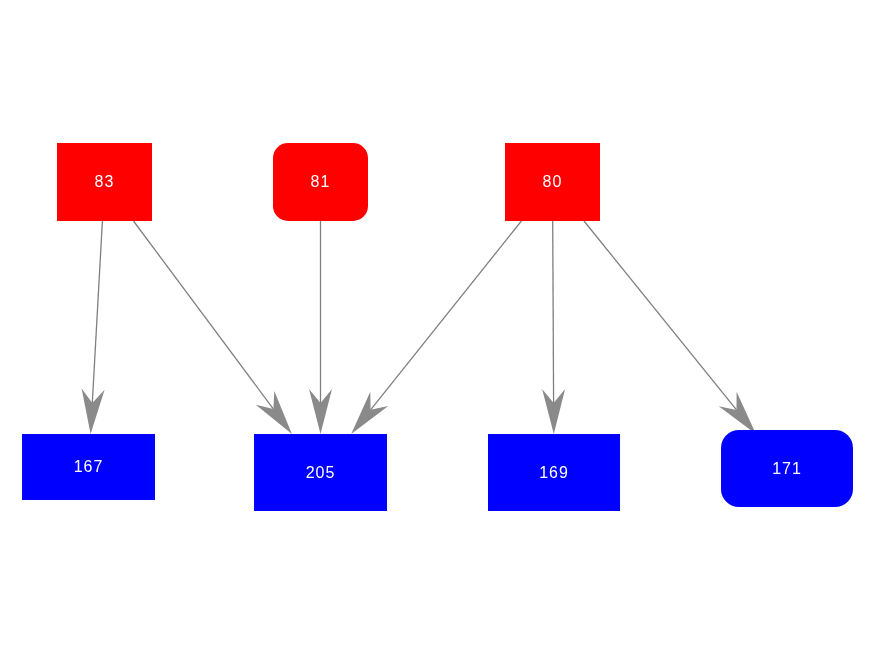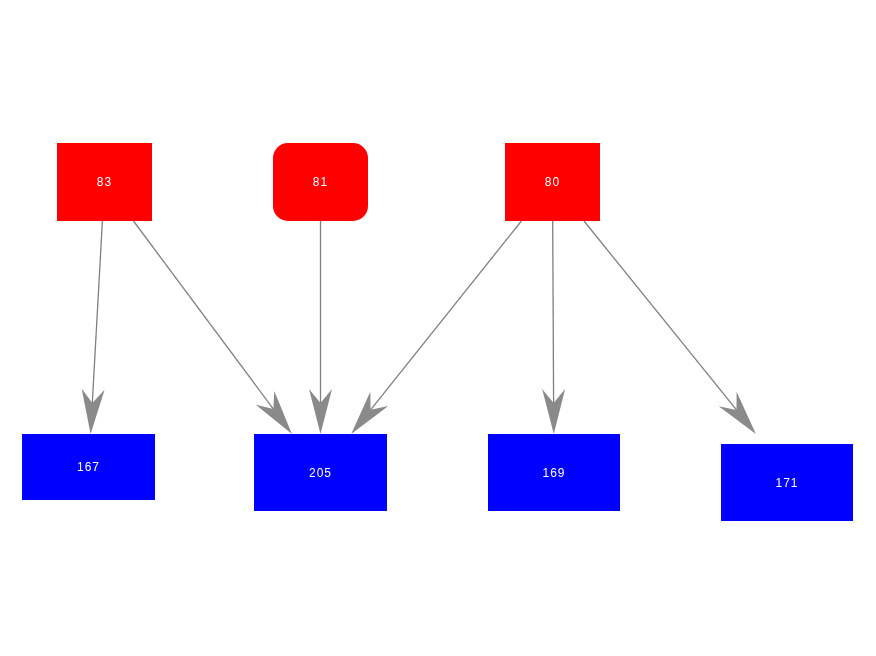--- a/index.html
+++ b/index.html
@@ -25,21 +25,21 @@
     height: 100%;
   }
   .node {
     position: absolute;
     display: flex;
     align-items: center;
     justify-content: center;
     box-sizing: border-box;
   }
   .node-label {
-    font-size: 12px;
+    font-size: 16px;
     letter-spacing: 1px;
     line-height: 1;
     user-select: none;
   }
 </style>
 </head>
 <body>
 
 <div id="canvas" style="width: 876px; height: 656px; background: rgb(255, 255, 255);">
   <svg id="edges-svg" xmlns="http://www.w3.org/2000/svg" width="876" height="656" viewBox="0 0 876 656">
@@ -68,17 +68,17 @@
       </div>
       <div class="node" style="left: 22px; top: 434px; width: 133px; height: 66px; background: rgb(0, 0, 255);">
         <span class="node-label" style="color: rgb(255, 255, 255);">167</span>
       </div>
       <div class="node" style="left: 254px; top: 434px; width: 133px; height: 77px; background: rgb(0, 0, 255);">
         <span class="node-label" style="color: rgb(255, 255, 255);">205</span>
       </div>
       <div class="node" style="left: 488px; top: 434px; width: 132px; height: 77px; background: rgb(0, 0, 255);">
         <span class="node-label" style="color: rgb(255, 255, 255);">169</span>
       </div>
-      <div class="node" style="left: 721px; top: 444px; width: 132px; height: 77px; background: rgb(0, 0, 255);">
+      <div class="node" style="left: 721px; top: 430px; width: 132px; height: 77px; background: rgb(0, 0, 255); border-radius: 18px;">
         <span class="node-label" style="color: rgb(255, 255, 255);">171</span>
       </div>
     </div>
 </div>
 
 </body></html>

